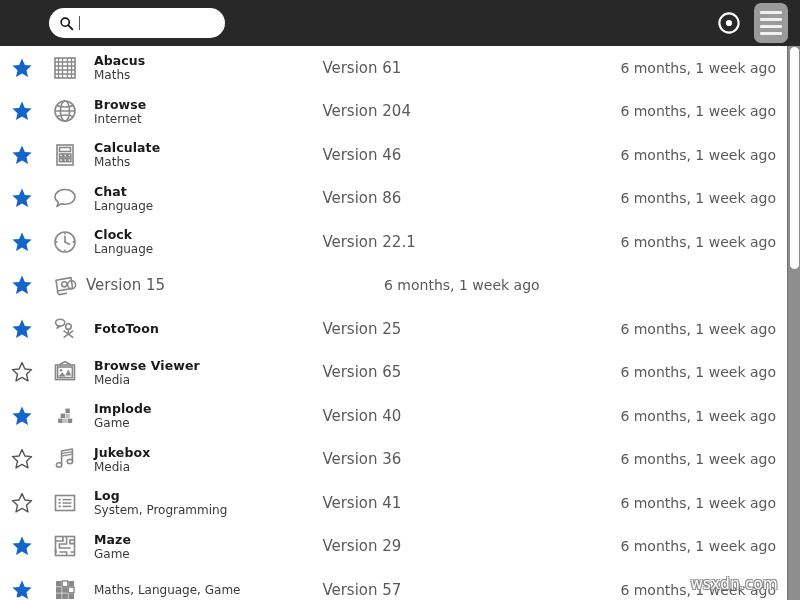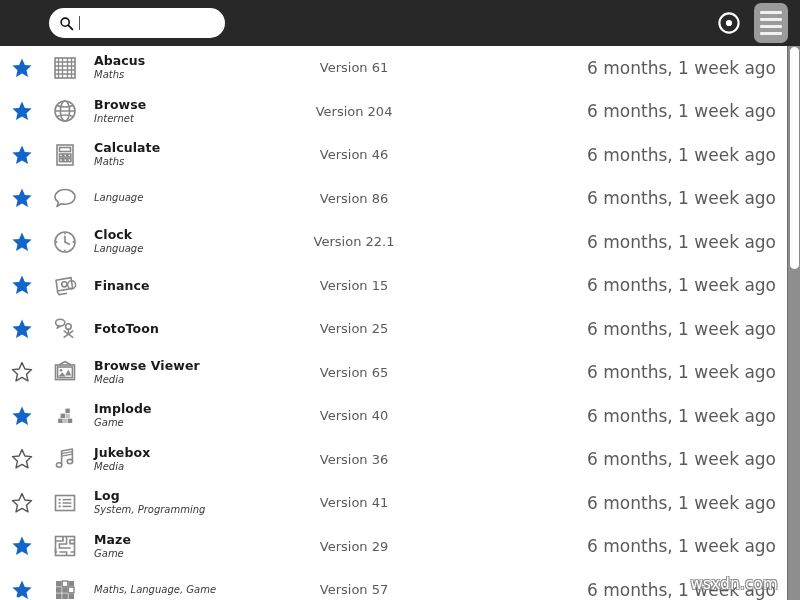--- a/index.html
+++ b/index.html
@@ -140,43 +140,42 @@
   }
   .act-title {
     font-size: 12.5px;
     font-weight: bold;
     color: #1a1a1a;
     line-height: 15px;
     letter-spacing: 0.1px;
     white-space: nowrap;
   }
   .act-tags {
-    font-size: 10px;
-    font-style: italic;
+    font-size: 12px;
     color: #3a3a3a;
     line-height: 14px;
     white-space: nowrap;
   }
 
   .version-cell {
     flex: 0 0 130px;
-    text-align: center;
+    text-align: left;
     padding-right: 0px;
-    font-size: 13px;
+    font-size: 15px;
     color: #5a5a5a;
     white-space: nowrap;
   }
 
   .spacer-cell { flex: 0 0 168px; }
 
   .date-cell {
     flex: 0 0 150px;
     text-align: right;
     padding-right: 12px;
-    font-size: 17px;
+    font-size: 14px;
     color: #5a5a5a;
     white-space: nowrap;
   }
 
   
   .scrollbar {
     position: absolute;
     top: 46px;
     right: 0;
     width: 13px;
@@ -327,20 +326,21 @@
           <svg width="22" height="22" viewBox="0 0 22 22">
             <polygon points="11,1.6 13.9,8 20.6,8.6 15.5,13.2 17,19.9 11,16.4 5,19.9 6.5,13.2 1.4,8.6 8.1,8" fill="#1465c8"></polygon>
           </svg>
         </div>
         <div class="icon-cell">
           <svg width="26" height="26" viewBox="0 0 26 26">
         <path d="M13 4.5 C19 4.5 23 8 23 12 C23 16 19 19.2 13 19.2 C11.6 19.2 10.3 19 9.2 18.7 L5 21.5 L6.4 17.2 C4.2 15.8 3 14 3 12 C3 8 7 4.5 13 4.5 Z" fill="none" stroke="#888888" stroke-width="1.6" stroke-linejoin="round"></path>
       </svg>
         </div>
         <div class="name-cell">
+          <div class="act-title">Chat</div>
           <div class="act-tags">Language</div>
         </div>
         <div class="version-cell">Version 86</div>
         <div class="spacer-cell"></div>
         <div class="date-cell">6 months, 1 week ago</div>
       </div>
       <div class="row">
         <div class="star-cell">
           <svg width="22" height="22" viewBox="0 0 22 22">
             <polygon points="11,1.6 13.9,8 20.6,8.6 15.5,13.2 17,19.9 11,16.4 5,19.9 6.5,13.2 1.4,8.6 8.1,8" fill="#1465c8"></polygon>
@@ -371,23 +371,20 @@
             <polygon points="11,1.6 13.9,8 20.6,8.6 15.5,13.2 17,19.9 11,16.4 5,19.9 6.5,13.2 1.4,8.6 8.1,8" fill="#1465c8"></polygon>
           </svg>
         </div>
         <div class="icon-cell">
           <svg width="26" height="26" viewBox="0 0 26 26">
         <path d="M4 8.2 L19 5.6 L20.6 16.4 L5.6 19 Z" fill="none" stroke="#888888" stroke-width="1.6" stroke-linejoin="round"></path>
         <circle cx="12.3" cy="12.3" r="2.6" fill="none" stroke="#888888" stroke-width="1.6"></circle>
         <circle cx="19.6" cy="12.8" r="4" fill="none" stroke="#888888" stroke-width="1.6"></circle>
         <path d="M5 19.4 L7 22.6 L15 21.3" fill="none" stroke="#888888" stroke-width="1.6" stroke-linejoin="round"></path>
       </svg>
-        </div>
-        <div class="name-cell">
-          <div class="act-title">Finance</div>
         </div>
         <div class="version-cell">Version 15</div>
         <div class="spacer-cell"></div>
         <div class="date-cell">6 months, 1 week ago</div>
       </div>
       <div class="row">
         <div class="star-cell">
           <svg width="22" height="22" viewBox="0 0 22 22">
             <polygon points="11,1.6 13.9,8 20.6,8.6 15.5,13.2 17,19.9 11,16.4 5,19.9 6.5,13.2 1.4,8.6 8.1,8" fill="#1465c8"></polygon>
           </svg>

